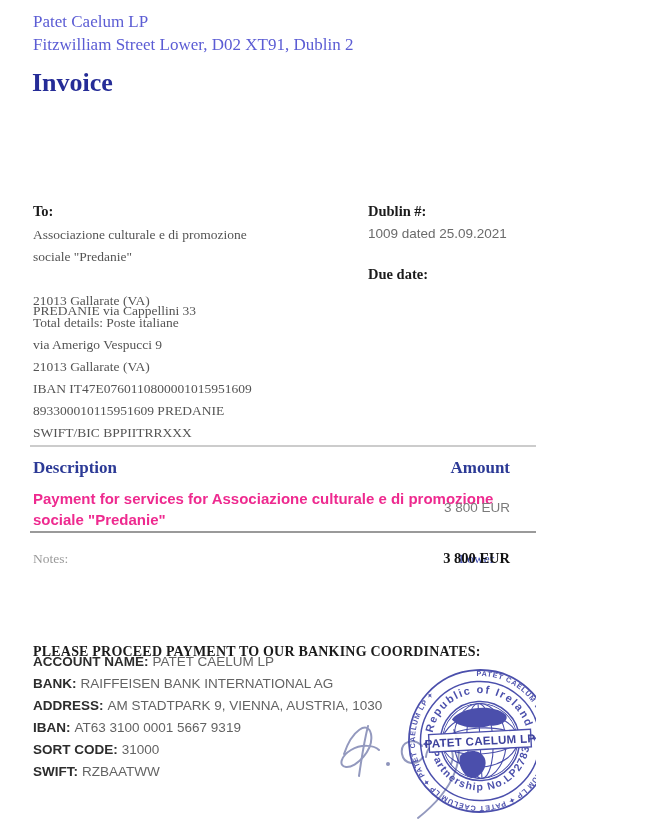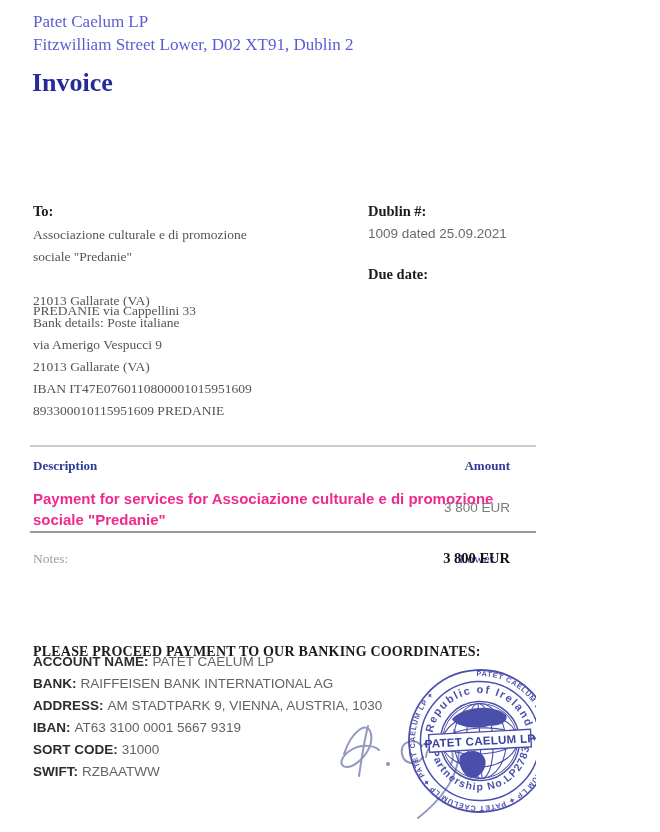--- a/index.html
+++ b/index.html
@@ -11,21 +11,21 @@
   
   .company-line{left:33px;font-size:17px;color:#5b5cd4;line-height:22px;}
   .doc-title{left:32px;top:68px;font-size:26px;font-weight:bold;color:#252c97;}
   
   .section-label{font-size:14.5px;font-weight:bold;color:#1b1b1b;}
   .addr-line{left:33px;font-size:13.5px;color:#545454;line-height:22px;white-space:nowrap;}
   .meta-value{font-family:"Liberation Sans", sans-serif;font-size:13.5px;color:#6b6b6b;}
   
   .rule{left:30px;width:605px;background:#cccccc;height:1.5px;}
   .rule.dark{background:#9a9a9a;height:2px;}
-  .th{font-size:13px;font-weight:bold;color:#2c3a96;}
+  .th{font-size:17px;font-weight:bold;color:#2c3a96;}
   .desc-cell{
     left:33px;width:470px;font-family:"Liberation Sans", sans-serif;
     font-size:15px;font-weight:bold;color:#ee2a8f;line-height:21px;
   }
   .amount-cell{right:26px;text-align:right;font-family:"Liberation Sans", sans-serif;font-size:13.5px;color:#7a7a7a;}
   .notes-label{left:33px;font-size:13.5px;color:#9a9a9a;}
   .total-label{left:459px;font-size:13.5px;color:#3c4bb0;}
   .total-value{right:26px;text-align:right;font-size:14.5px;font-weight:bold;color:#111111;}
   
   .bank-heading{left:33px;font-size:14px;font-weight:bold;color:#1b1b1b;letter-spacing:0.2px;}
@@ -41,25 +41,26 @@
 
   <div class="abs company-line" style="top:11px;">Patet Caelum LP</div>
   <div class="abs company-line" style="top:34px;">Fitzwilliam Street Lower, D02 XT91, Dublin 2</div>
   <div class="abs doc-title">Invoice</div>
 
   <div class="abs section-label" style="left:33px;top:203px;">To:</div>
   <div class="abs addr-line" style="top:224px;">Associazione culturale e di promozione</div>
   <div class="abs addr-line" style="top:246px;">sociale "Predanie"</div>
   <div class="abs addr-line" style="top:268px;margin-top:32px;">PREDANIE via Cappellini 33</div>
   <div class="abs addr-line" style="top:290px;">21013 Gallarate (VA)</div>
-  <div class="abs addr-line" style="top:312px;">Bank details: Poste italiane</div>
+  <div class="abs addr-line" style="top:312px;">Total details: Poste italiane</div>
   <div class="abs addr-line" style="top:334px;">via Amerigo Vespucci 9</div>
   <div class="abs addr-line" style="top:356px;">21013 Gallarate (VA)</div>
   <div class="abs addr-line" style="top:378px;">IBAN IT47E0760110800001015951609</div>
   <div class="abs addr-line" style="top:400px;">893300010115951609 PREDANIE</div>
+  <div class="abs addr-line" style="top:422px;">SWIFT/BIC BPPIITRRXXX</div>
 
   <div class="abs section-label" style="left:368px;top:203px;">Dublin #:</div>
   <div class="abs meta-value" style="left:368px;top:226px;">1009 dated 25.09.2021</div>
   <div class="abs section-label" style="left:368px;top:266px;">Due date:</div>
 
   <div class="abs rule" style="top:445px;"></div>
   <div class="abs th" style="left:33px;top:458px;">Description</div>
   <div class="abs th" style="right:26px;top:458px;text-align:right;">Amount</div>
 
   <div class="abs desc-cell" style="top:488px;">Payment for services for Associazione culturale e di promozione sociale "Predanie"</div>

